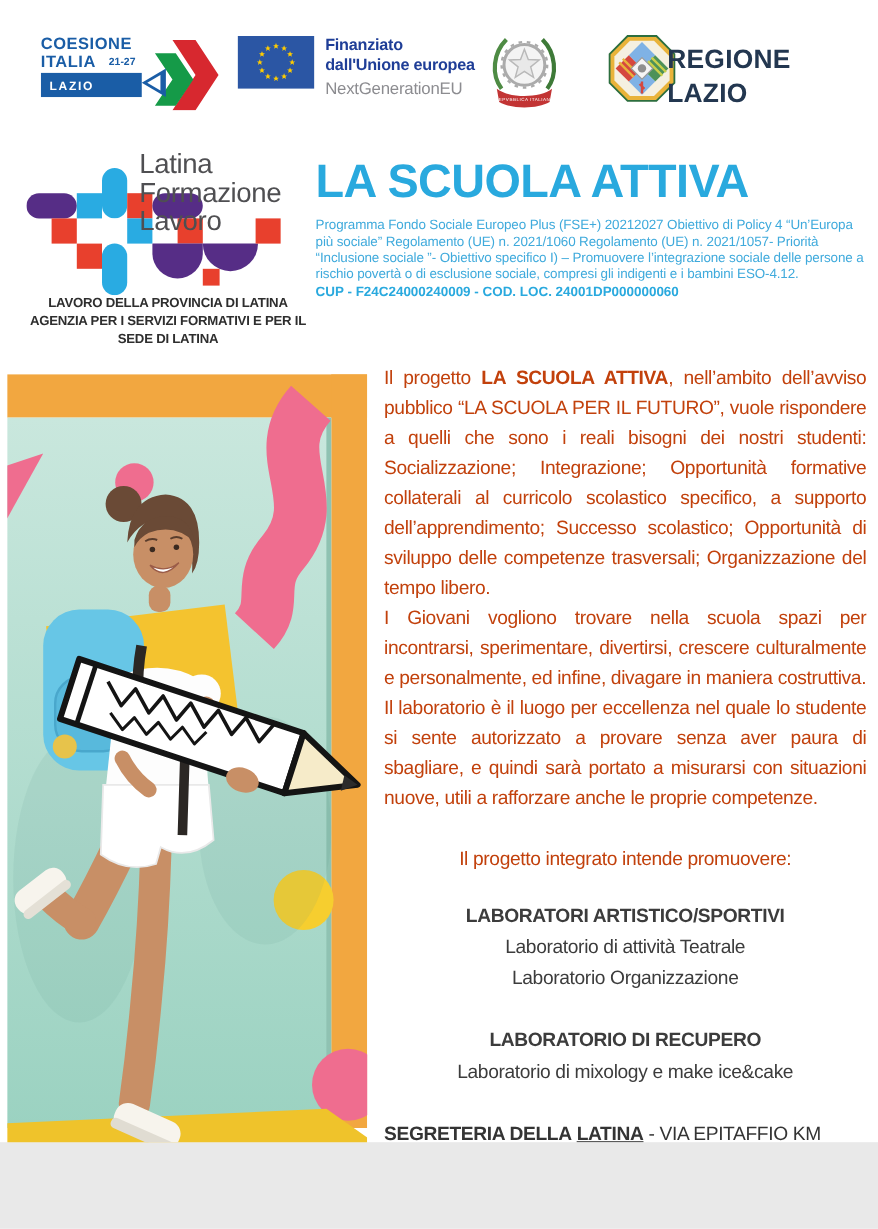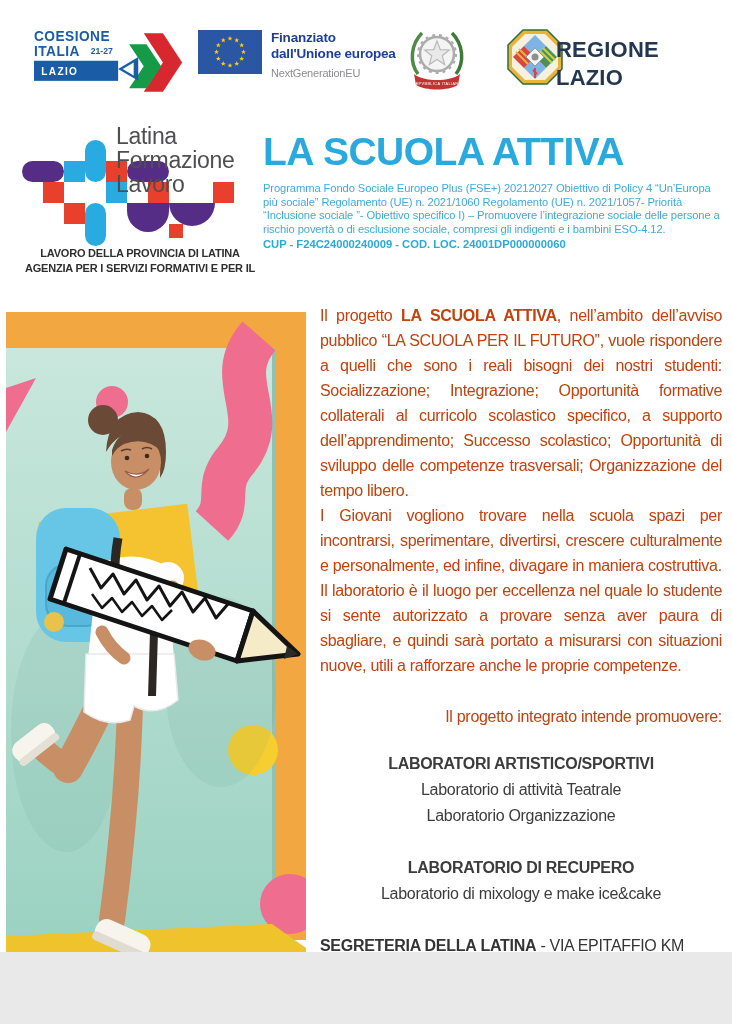--- a/index.html
+++ b/index.html
@@ -3,42 +3,42 @@
 <meta charset="utf-8">
 <style>
   html,body{margin:0;padding:0;background:#e9e9e9;}
   .page{position:relative;width:732px;height:952px;background:#ffffff;overflow:hidden;
         font-family:"Liberation Sans",sans-serif;color:#3c3c3c;margin:0 auto;}
   
   .coesione{position:absolute;left:34px;top:26px;width:150px;}
   .eu-flag{position:absolute;left:198px;top:30px;width:64px;height:44px;}
   .eu-text{position:absolute;left:271px;top:30px;line-height:16px;}
   .eu-text .funded{font-size:13.5px;font-weight:700;color:#1f3e97;letter-spacing:-0.2px;}
-  .eu-text .nextgen{font-size:11px;color:#8c8c90;margin-top:3px;letter-spacing:-0.2px;}
+  .eu-text .nextgen{font-size:14px;color:#8c8c90;margin-top:3px;letter-spacing:-0.2px;}
   .emblem{position:absolute;left:402px;top:22px;width:70px;height:72px;}
   .lazio-crest{position:absolute;left:506px;top:28px;width:58px;height:58px;}
   .lazio-name{position:absolute;left:556px;top:36px;font-size:22px;font-weight:700;
               color:#233750;line-height:28px;letter-spacing:0.2px;}
   
   .mosaic{position:absolute;left:22px;top:140px;width:212px;height:106px;}
   .brand-name{position:absolute;left:116px;top:124px;font-size:23px;line-height:24px;
               color:#4f4f52;letter-spacing:-0.3px;}
   .agency{position:absolute;left:12px;top:246px;width:256px;text-align:center;
           font-size:11px;font-weight:700;line-height:15px;color:#2e2e2e;letter-spacing:-0.2px;}
   
   .hero{position:absolute;left:263px;top:132px;width:460px;}
   .hero h1{margin:0 0 10px 0;font-size:39px;line-height:40px;font-weight:700;
            color:#29a9de;letter-spacing:-0.5px;}
   .program{font-size:11.2px;line-height:13.6px;color:#3faadc;letter-spacing:-0.1px;}
   .cup{font-size:11.2px;line-height:14px;color:#29a9de;font-weight:700;margin-top:1px;}
   
   .content{position:absolute;left:320px;top:303px;width:402px;}
   .body-p{margin:0;font-size:16px;line-height:25px;text-align:justify;
           color:#c2410c;letter-spacing:-0.3px;}
-  .promote{margin-top:26px;text-align:right;}
+  .promote{margin-top:26px;text-align:center;}
   .labs{margin-top:22px;text-align:center;font-size:16px;line-height:26px;letter-spacing:-0.3px;}
   .labs .grp2{margin-top:26px;}
   .lab-h{font-weight:700;}
   .footer{margin-top:26px;font-size:16px;line-height:26px;letter-spacing:-0.3px;color:#343434;}
   .footer b{font-weight:700;}
   .footer .u{text-decoration:underline;}
   
   .photo{position:absolute;left:6px;top:302px;width:300px;height:722px;}
 </style>
 </head>
@@ -135,20 +135,21 @@
 
   <div class="brand-name">
     <div>Latina</div>
     <div>Formazione</div>
     <div>Lavoro</div>
   </div>
 
   <div class="agency">
     <div>LAVORO DELLA PROVINCIA DI LATINA</div>
     <div>AGENZIA PER I SERVIZI FORMATIVI E PER IL</div>
+    <div>SEDE DI LATINA</div>
   </div>
 
   <div class="hero">
     <h1>LA SCUOLA ATTIVA</h1>
     <div class="program">Programma Fondo Sociale Europeo Plus (FSE+) 20212027 Obiettivo di Policy 4 “Un’Europa più sociale” Regolamento (UE) n. 2021/1060 Regolamento (UE) n. 2021/1057- Priorità “Inclusione sociale ”- Obiettivo specifico I) – Promuovere l’integrazione sociale delle persone a rischio povertà o di esclusione sociale, compresi gli indigenti e i bambini ESO-4.12.</div>
     <div class="cup">CUP - F24C24000240009 - COD. LOC. 24001DP000000060</div>
   </div>
 
   <svg class="photo" viewBox="0 0 300 722">
     <defs>

